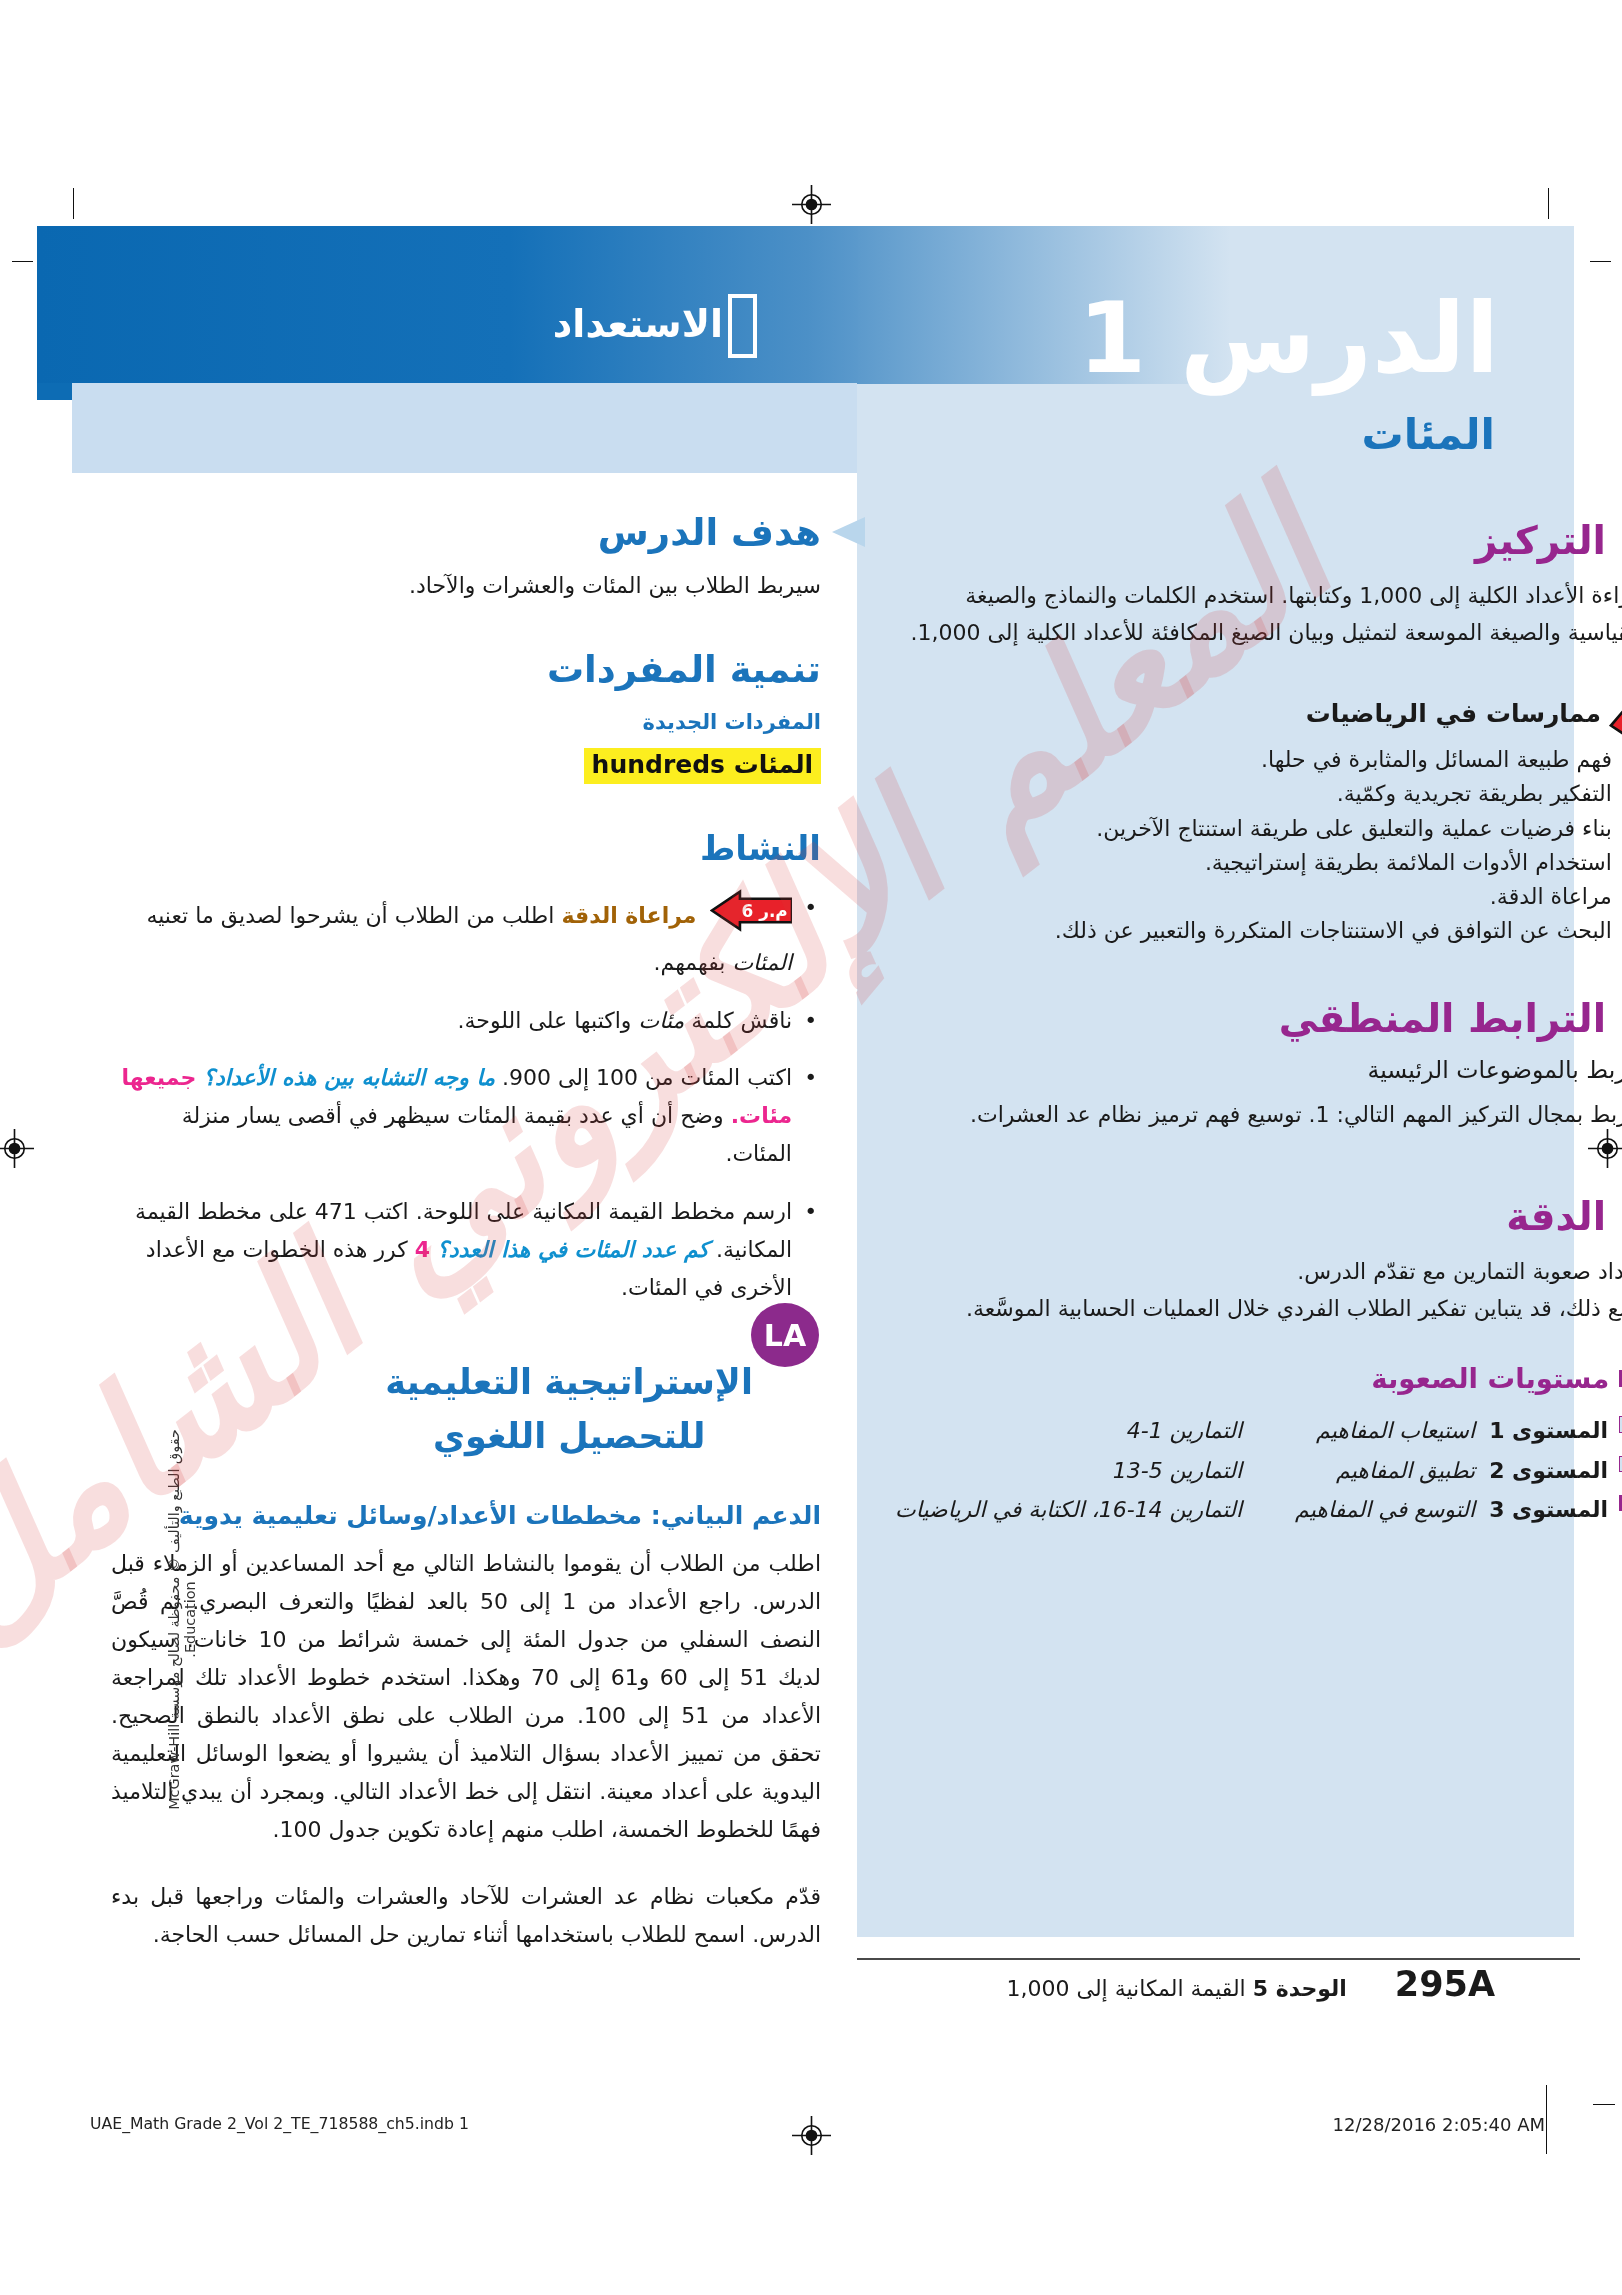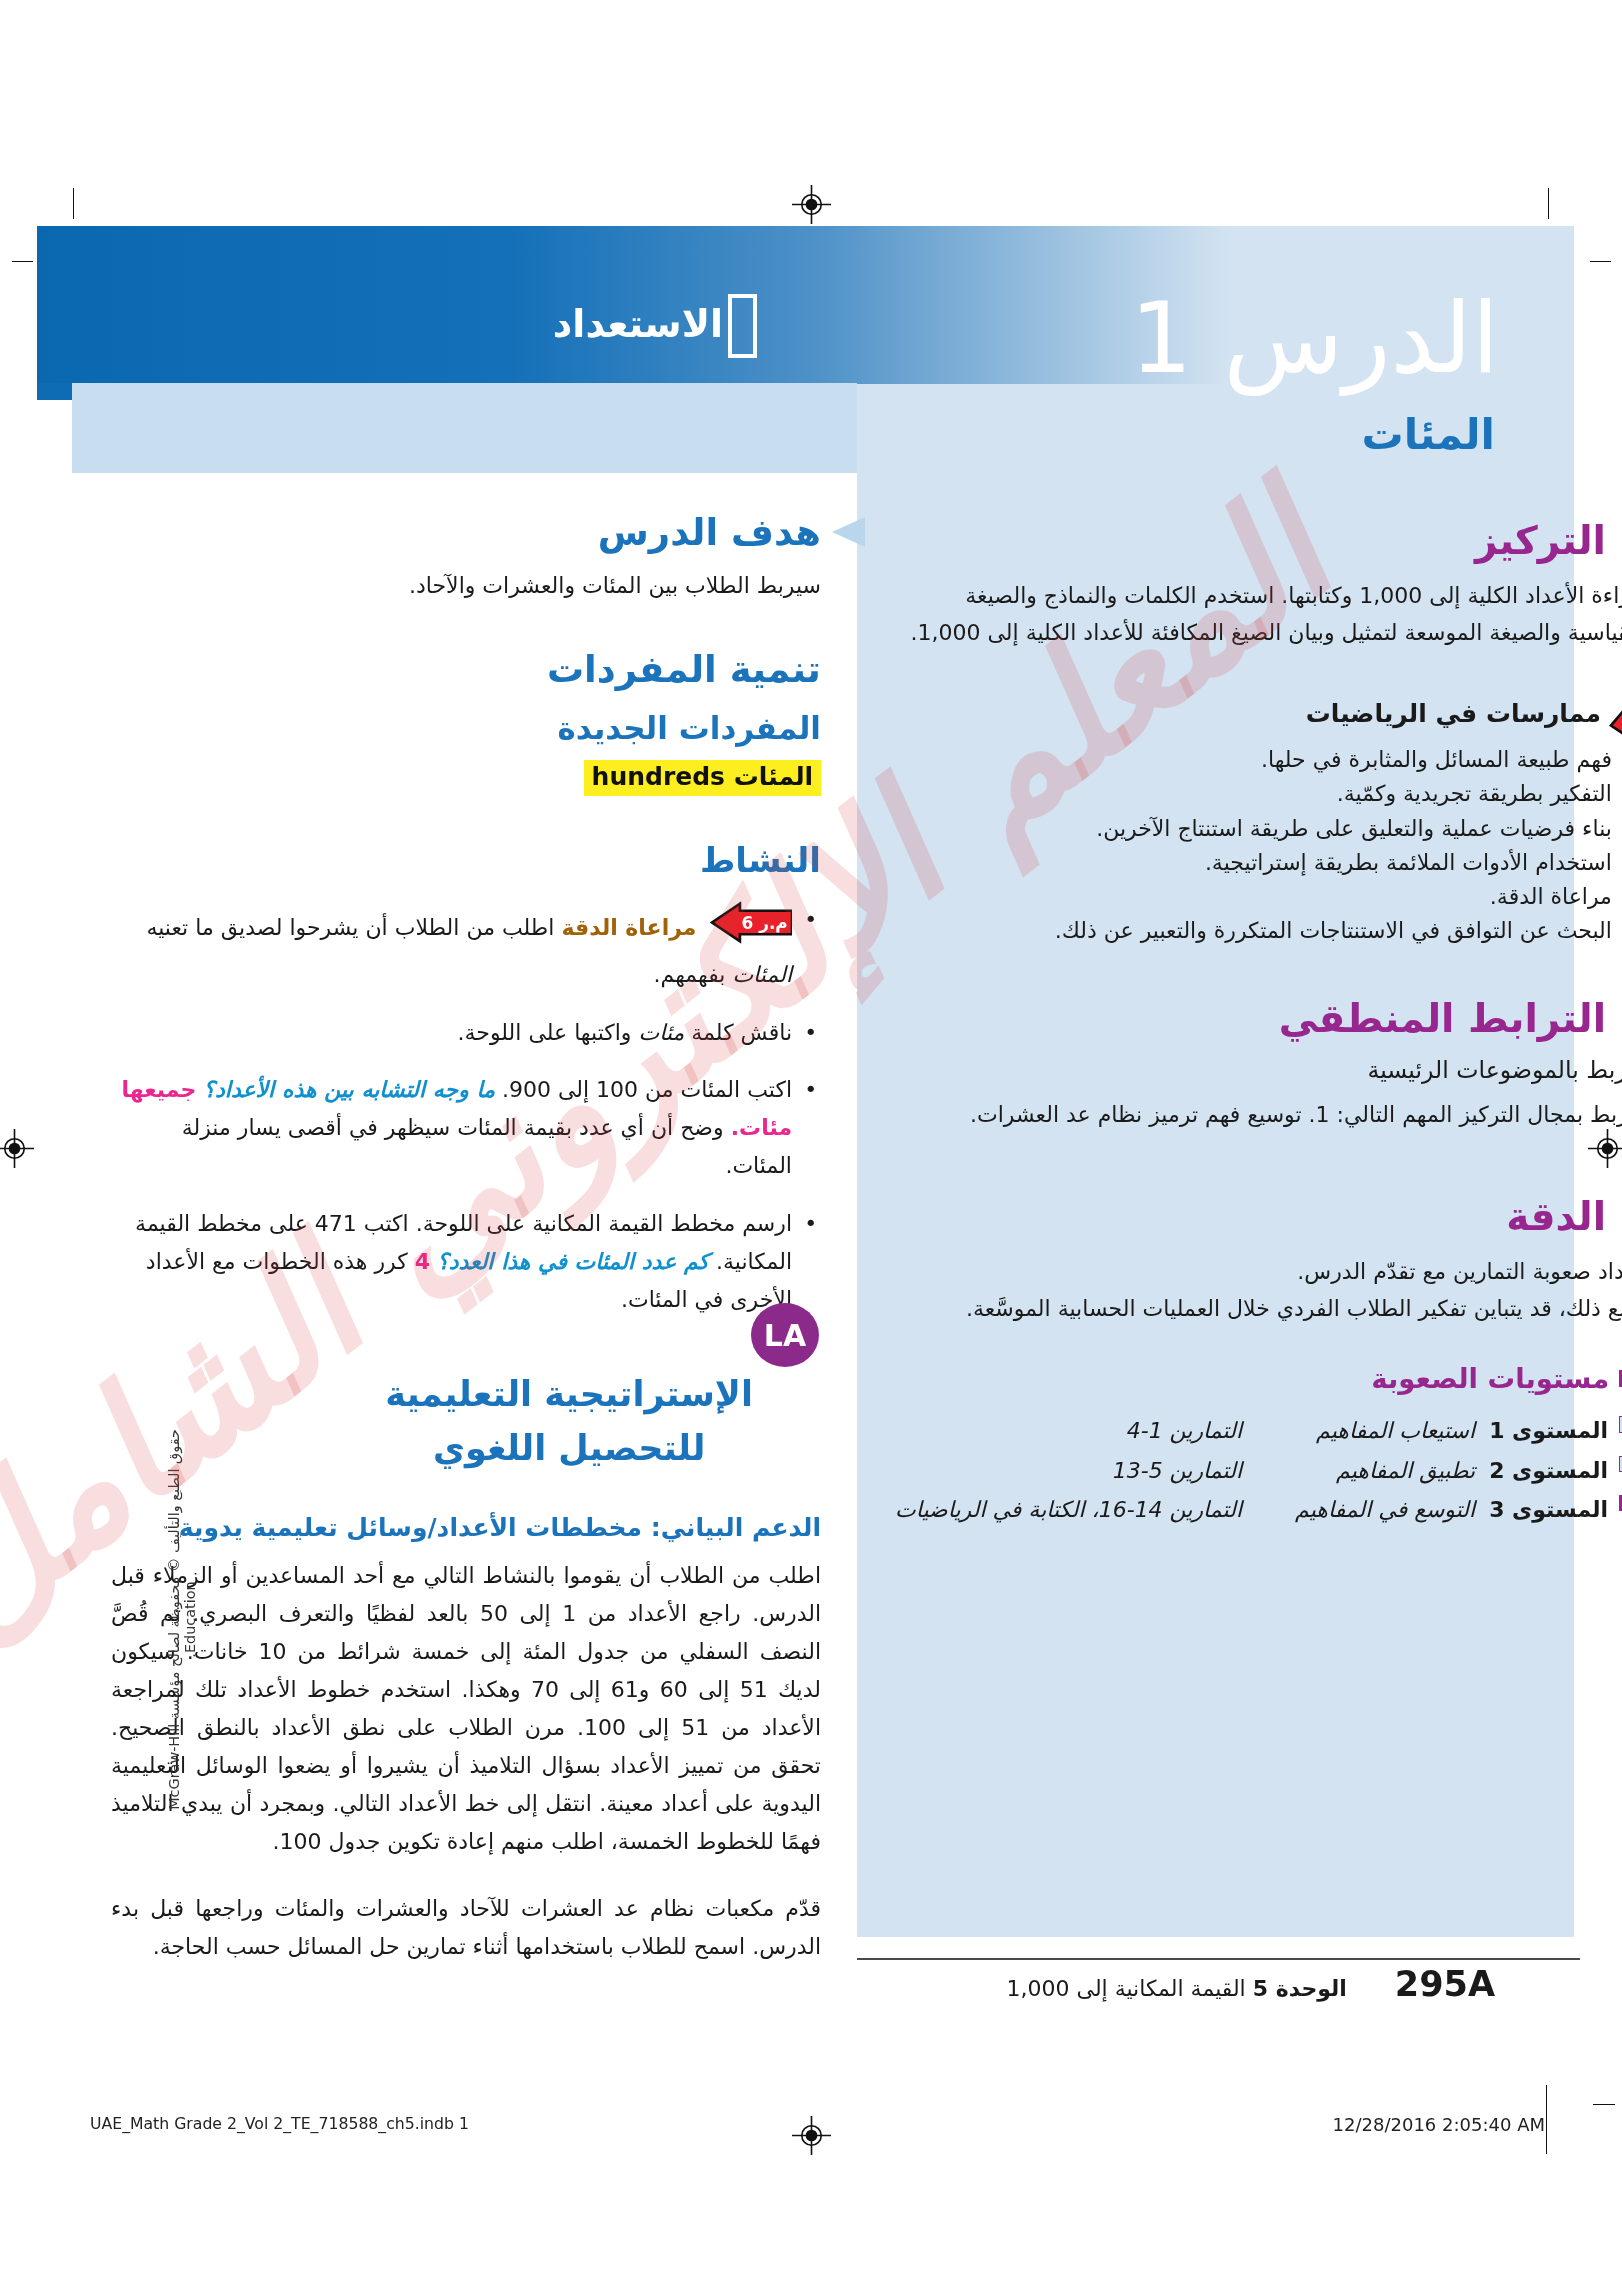--- a/index.html
+++ b/index.html
@@ -14,21 +14,21 @@
   .regmark circle.i{fill:#111;}
   
   .hdr-lightbase{position:absolute;left:37px;top:226px;width:821px;height:158px;background:#c9ddf0;}
   .right-panel{position:absolute;left:857px;top:226px;width:717px;height:1711px;background:#d3e3f1;}
   .band-grad{position:absolute;left:37px;top:226px;width:1243px;height:158px;
      background:linear-gradient(to right,#0a68b1 0%,#1470b8 38%,#4c90c7 62%,rgba(201,221,240,0) 96%);}
   .band-light{position:absolute;left:72px;top:383px;width:785px;height:90px;background:#c9ddf0;}
   .band-notch{position:absolute;left:37px;top:383px;width:35px;height:17px;background:#0d6cb4;}
   .prep-label{position:absolute;right:900px;top:302px;color:#fff;font-size:38px;font-weight:bold;}
   .prep-glyph{position:absolute;left:728px;top:294px;width:21px;height:56px;border:4.6px solid #fff;}
-  .lesson-title{position:absolute;right:124px;top:280px;color:#fff;font-size:98px;font-weight:normal;line-height:1.2;}
+  .lesson-title{position:absolute;right:124px;top:280px;color:#fff;font-size:98px;font-weight:bold;line-height:1.2;}
   .lesson-subtitle{position:absolute;right:128px;top:410px;color:#1b74bb;font-size:42px;font-weight:bold;}
   
   .panel-content{position:absolute;left:857px;top:510px;width:831px;box-sizing:border-box;
       padding:6.5px 46px 0 36px;direction:rtl;text-align:right;}
   .h-purple{position:relative;color:#97268e;font-size:39px;font-weight:bold;margin:0 36px 0 0;line-height:1.25;}
   .h-purple::after{content:"";position:absolute;right:-82px;top:7.9px;width:0;height:0;
       border-top:17px solid transparent;border-bottom:17px solid transparent;border-right:48px solid #ffffff;}
   .p-body{font-size:22px;line-height:37px;margin-top:12px;}
   .mp-head{position:relative;margin-top:48px;}
   .mp-title{font-size:25px;font-weight:bold;margin-right:41px;}
@@ -50,21 +50,21 @@
   .lv-desc{font-style:italic;}
   .lv-ex{font-style:italic;}
   
   .left-col{position:absolute;left:111px;top:510px;width:710px;direction:rtl;text-align:right;}
   .h-blue{position:relative;color:#1b74bb;font-size:37px;font-weight:bold;line-height:1.25;}
   .h-blue.obj::after{content:"";position:absolute;right:-44px;top:6.5px;width:0;height:0;
       border-top:15.7px solid transparent;border-bottom:15.7px solid transparent;border-right:33px solid #b9d6ec;}
   .body-txt{font-size:22px;line-height:38px;}
   .obj-body{margin-top:10.5px;}
   .vocab-h{margin-top:42px;}
-  .vocab-sub{color:#1b74bb;font-size:31px;font-weight:bold;margin-top:17px;}
+  .vocab-sub{color:#1b74bb;font-size:21px;font-weight:bold;margin-top:17px;}
   .vocab-term{display:inline-block;background:#fcee1f;color:#111;font-size:25px;font-weight:bold;
       padding:1.3px 7.9px 5.2px;margin-top:14.4px;}
   .act-h{margin-top:43px;font-size:34px;}
   .bullets{margin-top:19.6px;}
   .bullet{position:relative;padding-right:29px;font-size:22px;line-height:38px;margin-bottom:19.6px;}
   .bullet::before{content:"•";position:absolute;right:3.9px;top:0;font-size:22px;}
   .red-b{color:#a16207;font-weight:bold;}
   .it{font-style:italic;}
   .q-cyan{color:#0f90cf;font-weight:bold;font-style:italic;}
   .a-mag{color:#ec268f;font-weight:bold;}

